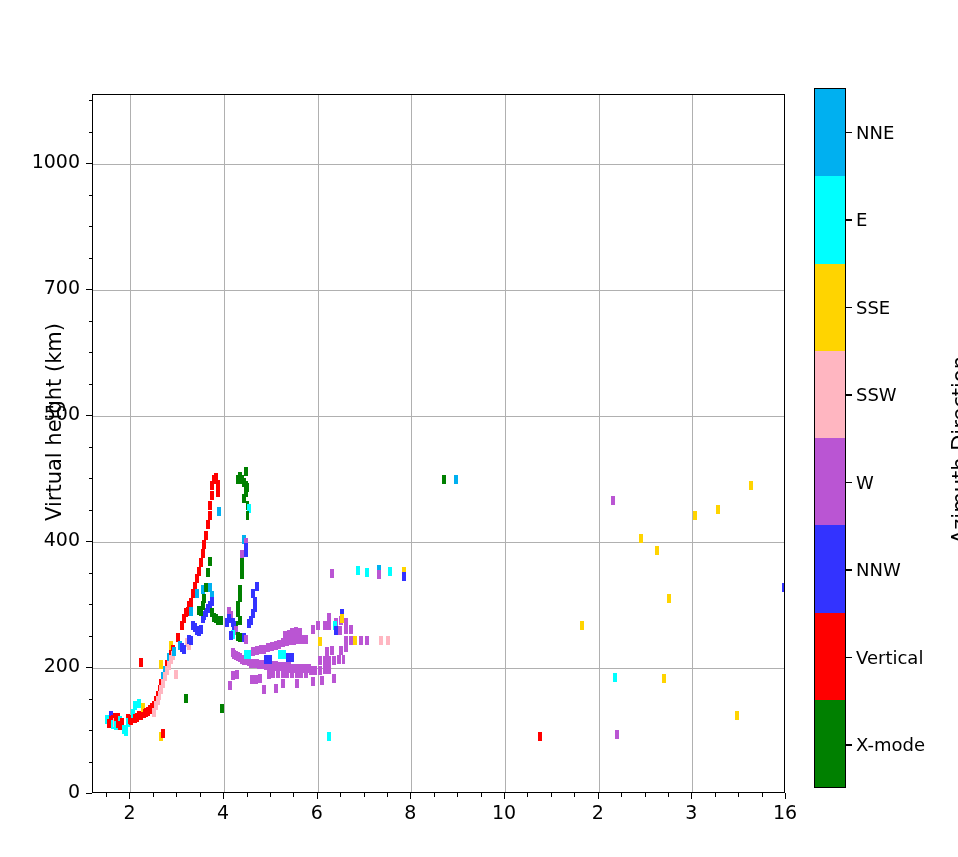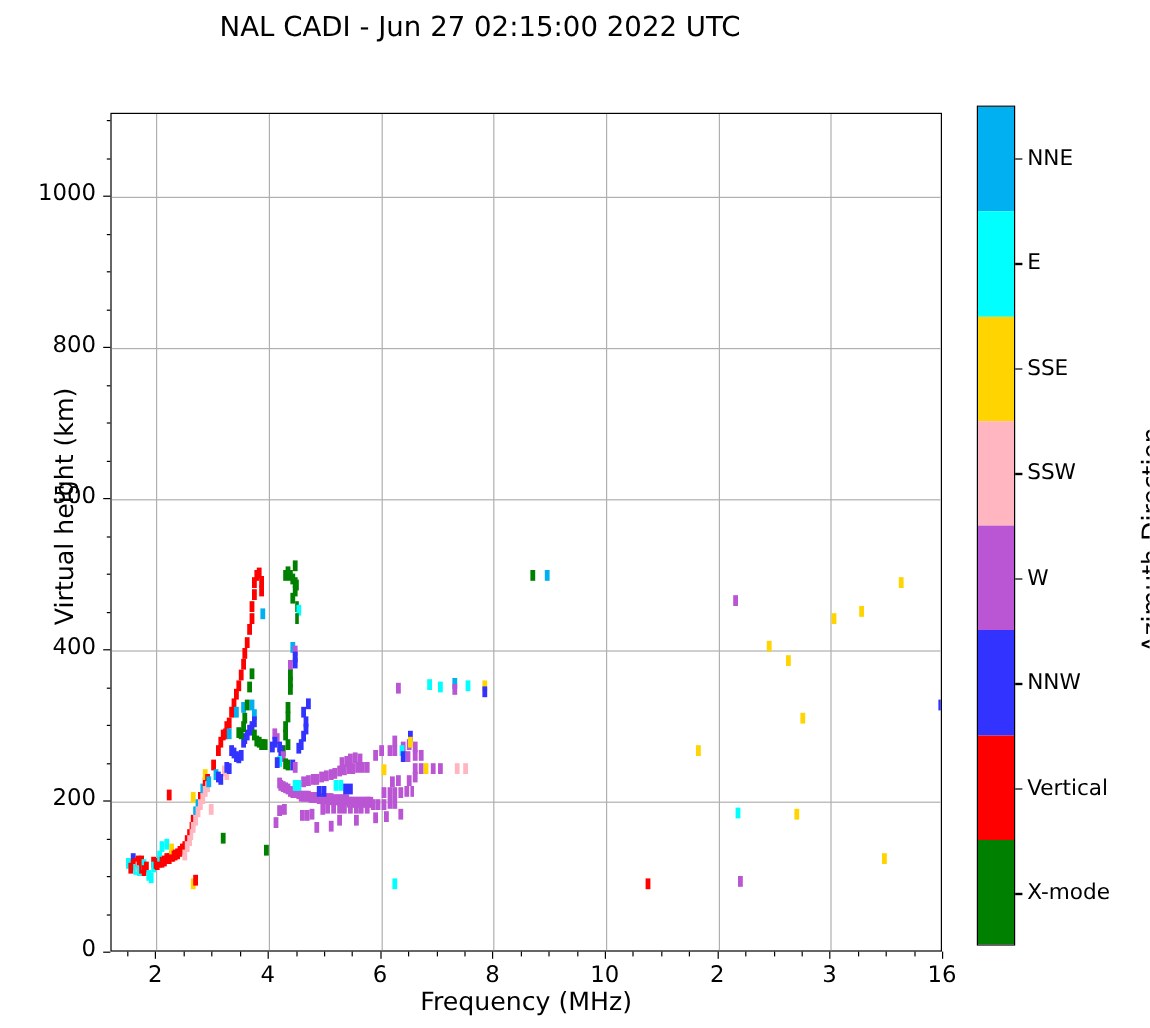--- a/index.html
+++ b/index.html
@@ -157,21 +157,20 @@
     transform: rotate(-90deg);
     transform-origin: center center;
     color: #000;
   }
 </style>
 </head>
 <body>
 
 <div id="figure">
 
-  <div id="plot-title">NAL CADI - Jun 27 02:15:00 2022 UTC</div>
 
   <div id="axes-area">
     <div id="gridlines">
         <div class="gridline-v" style="left: 37.4595px;"></div>
         <div class="gridline-v" style="left: 131.108px;"></div>
         <div class="gridline-v" style="left: 224.757px;"></div>
         <div class="gridline-v" style="left: 318.405px;"></div>
         <div class="gridline-v" style="left: 412.054px;"></div>
         <div class="gridline-v" style="left: 505.703px;"></div>
         <div class="gridline-v" style="left: 599.351px;"></div>
@@ -557,21 +556,21 @@
   <div id="ytick-layer">
       <div class="tick-y" style="top: 793px;"></div>
       <div class="ticklabel-y" style="top: 780px;">0</div>
       <div class="tick-y" style="top: 667.054px;"></div>
       <div class="ticklabel-y" style="top: 654.054px;">200</div>
       <div class="tick-y" style="top: 541.108px;"></div>
       <div class="ticklabel-y" style="top: 528.108px;">400</div>
       <div class="tick-y" style="top: 415.162px;"></div>
       <div class="ticklabel-y" style="top: 402.162px;">500</div>
       <div class="tick-y" style="top: 289.216px;"></div>
-      <div class="ticklabel-y" style="top: 276.216px;">800</div>
+      <div class="ticklabel-y" style="top: 276.216px;">700</div>
       <div class="tick-y" style="top: 163.27px;"></div>
       <div class="ticklabel-y" style="top: 150.27px;">1000</div>
       <div class="tick-y-minor" style="top: 761.514px;"></div>
       <div class="tick-y-minor" style="top: 730.027px;"></div>
       <div class="tick-y-minor" style="top: 698.541px;"></div>
       <div class="tick-y-minor" style="top: 635.568px;"></div>
       <div class="tick-y-minor" style="top: 604.081px;"></div>
       <div class="tick-y-minor" style="top: 572.595px;"></div>
       <div class="tick-y-minor" style="top: 509.622px;"></div>
       <div class="tick-y-minor" style="top: 478.135px;"></div>
@@ -579,21 +578,20 @@
       <div class="tick-y-minor" style="top: 383.676px;"></div>
       <div class="tick-y-minor" style="top: 352.189px;"></div>
       <div class="tick-y-minor" style="top: 320.703px;"></div>
       <div class="tick-y-minor" style="top: 257.73px;"></div>
       <div class="tick-y-minor" style="top: 226.243px;"></div>
       <div class="tick-y-minor" style="top: 194.757px;"></div>
       <div class="tick-y-minor" style="top: 131.784px;"></div>
       <div class="tick-y-minor" style="top: 100.297px;"></div>
     </div>
 
-  <div id="xlabel">Frequency (MHz)</div>
   <div id="ylabel">Virtual height (km)</div>
 
   <div id="colorbar">
       <div class="cbar-seg" style="background: rgb(0, 176, 240);"></div>
       <div class="cbar-seg" style="background: rgb(0, 255, 255);"></div>
       <div class="cbar-seg" style="background: rgb(255, 212, 0);"></div>
       <div class="cbar-seg" style="background: rgb(255, 182, 193);"></div>
       <div class="cbar-seg" style="background: rgb(186, 85, 211);"></div>
       <div class="cbar-seg" style="background: rgb(51, 51, 255);"></div>
       <div class="cbar-seg" style="background: rgb(255, 0, 0);"></div>

